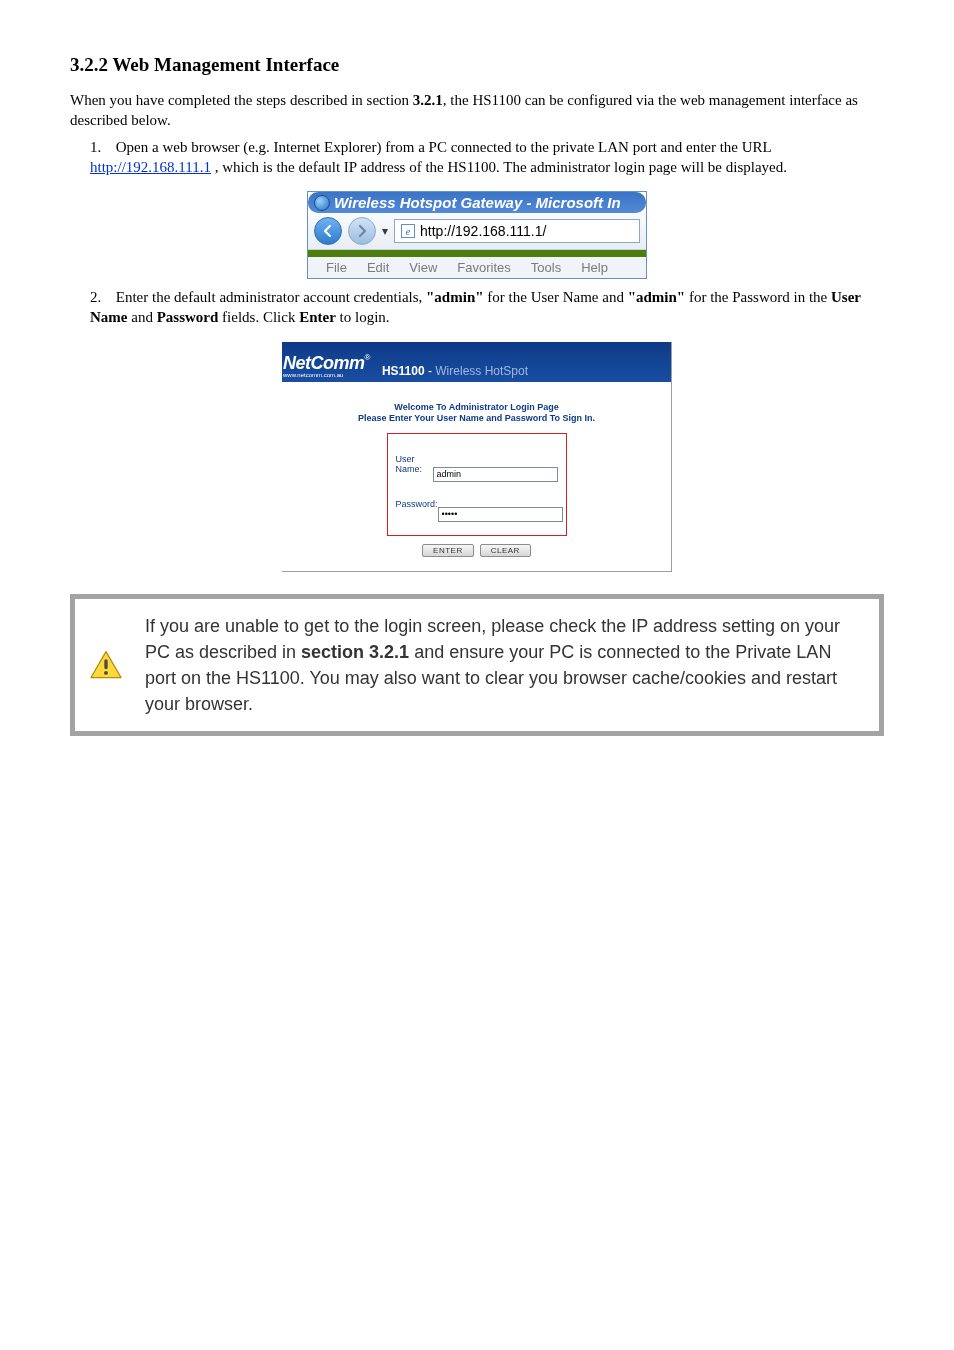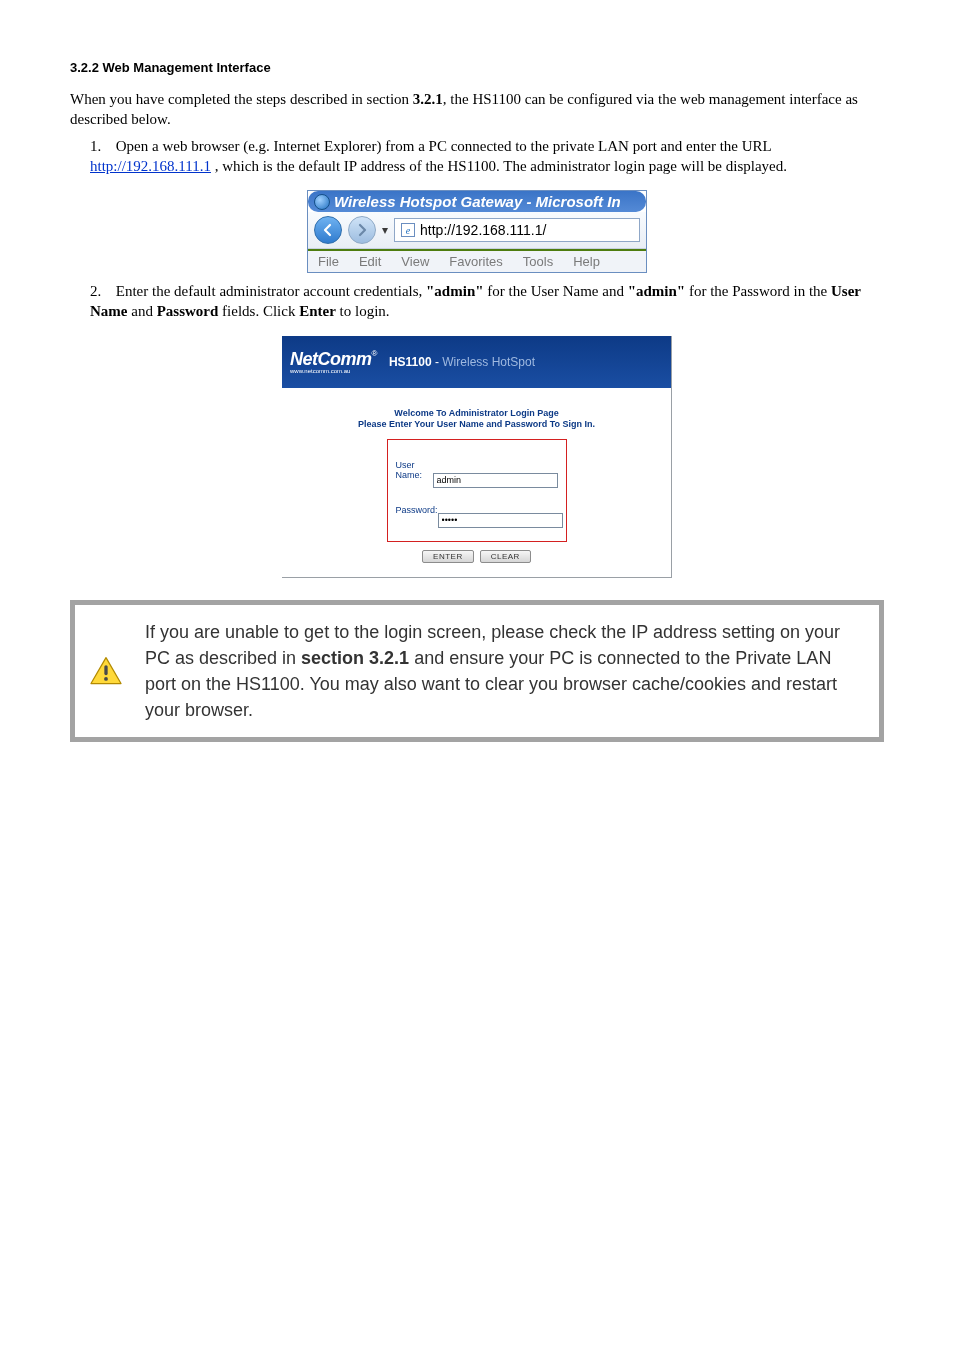--- a/index.html
+++ b/index.html
@@ -8,25 +8,25 @@
     font-family: "Times New Roman", Times, serif;
     font-size: 15px;
     color: #000;
     background: #fff;
     width: 954px;
   }
   .page {
     padding: 50px 70px 40px 70px;
   }
   h2.section {
-    font-family: Liberation Sans, sans-serif;
-    font-size: 13px;
+    font-family: Liberation Serif, serif;
+    font-size: 19px;
     font-weight: bold;
     color: #000;
-    margin: 10px 0 14px 0;
+    margin: 4px 0 14px 0;
   }
   p { margin: 6px 0; line-height: 1.35; }
   .step { margin: 6px 0 6px 20px; line-height: 1.35; }
   .step-n { display: inline-block; width: 22px; }
   .bold { font-weight: bold; text-align: right; }
   .link { color: #0033cc; text-decoration: underline; }
   .mono { font-family: "Times New Roman", serif; }
   .fig-wrap { text-align: center; margin: 14px 0 8px 0; }
 
   
@@ -83,42 +83,42 @@
     display:flex; align-items:center; gap:5px;
   }
   .addr .pg-icon {
     width:14px; height:14px;
     background:#fff; border:1px solid #6a8ec0;
     display:inline-flex; align-items:center; justify-content:center;
     font-size:10px; color:#1f6fc0; font-family:Georgia,serif; font-style:italic;
   }
   .ie-menubar {
     background:#f0f3f8;
-    padding:3px 10px;
+    padding:3px 18px;
     color:#7a7a7a;
     font-size:13px;
     display:flex; gap:20px;
-    border-top:2px solid #4d7c0f;
+    border-top:7px solid #4d7c0f;
   }
 
   
   .router {
     display:inline-block;
     width:390px;
     text-align:left;
     font-family: Arial, sans-serif;
     border-right:1px solid #9aa0a6;
     border-bottom:1px solid #9aa0a6;
   }
   .router-header {
     background: linear-gradient(#0d3a86,#1a4ea3);
     color:#fff;
-    display:flex; align-items:center;
-    padding:4px 8px;
-    height:52px;
+    display:flex; align-items:flex-end;
+    padding:4px 1px;
+    height:40px;
   }
   .brand {
     font-style: italic;
     font-weight: bold;
     font-family: "Arial Black", Arial, sans-serif;
     font-size:18px;
     letter-spacing:-0.5px;
     position: relative;
   }
   .brand .sub {

